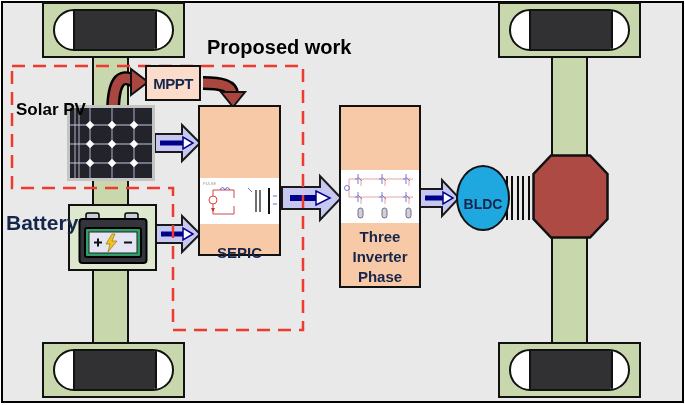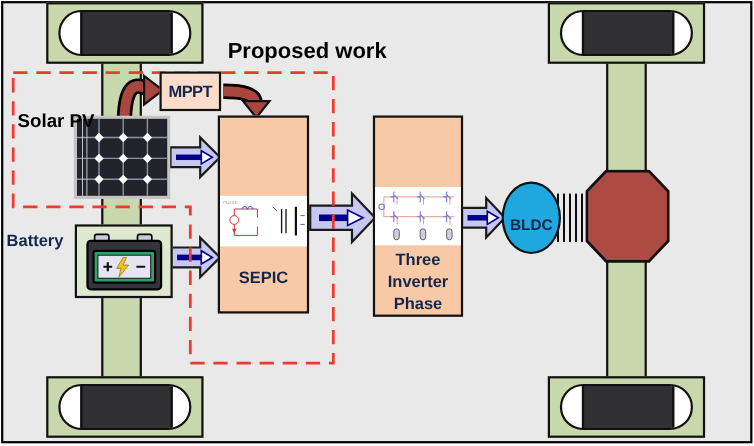--- a/index.html
+++ b/index.html
@@ -16,42 +16,42 @@
   .tire{position:absolute;left:9px;top:5px;width:121px;height:42px;background:#fff;border:2px solid #111;border-radius:21px;overflow:hidden;box-sizing:border-box;}
   .tread{position:absolute;left:15%;top:-2px;bottom:-2px;width:69%;background:var(--wheel_dark);border:2px solid #111;}
   .axle{position:absolute;top:56px;height:288px;width:37px;background:var(--chassis_green);
         border-left:2px solid #111;border-right:2px solid #111;box-sizing:border-box;}
 
   
   .block{position:absolute;background:var(--box_peach);border:2px solid #111;box-sizing:border-box;}
   .mppt{left:145px;top:65px;width:56px;height:36px;background:var(--mppt_peach);
         display:flex;align-items:center;justify-content:center;}
   .mppt span{font-weight:bold;font-size:15px;letter-spacing:-.5px;color:var(--label_navy);}
-  .sepic{left:198px;top:105px;width:83px;height:180px;}
+  .sepic{left:198px;top:105px;width:83px;height:151px;}
   .inverter{left:339px;top:105px;width:82px;height:183px;}
   .band{position:absolute;left:0;right:0;background:#fff;}
   .blocklabel{position:absolute;left:0;right:0;text-align:center;font-weight:bold;
               font-size:15px;line-height:19px;color:var(--label_navy);}
 
   .bldc{position:absolute;left:456px;top:165px;width:54px;height:66px;border-radius:50%;
         background:var(--bldc_blue);border:2.5px solid #111;box-sizing:border-box;
         display:flex;align-items:center;justify-content:center;}
   .bldc span{font-weight:bold;font-size:14px;color:var(--label_navy);margin-top:12px;}
   .coil{position:absolute;left:506px;top:176px;width:28px;height:44px;
         background:repeating-linear-gradient(to right,#0b0b0b 0 2px,transparent 2px 5.5px);}
 
   .batt-frame{position:absolute;left:68px;top:204px;width:89px;height:67px;
               background:#DDE8CE;border:2px solid #111;box-sizing:border-box;
               display:flex;align-items:center;justify-content:center;}
 
   
   .lbl{position:absolute;font-weight:bold;white-space:nowrap;}
   .lbl-proposed{left:207px;top:36px;font-size:20px;color:var(--text_black);}
   .lbl-solar{left:16px;top:76px;font-size:17px;color:var(--text_black);margin-top:24px;}
-  .lbl-battery{left:6px;top:211px;font-size:15px;color:var(--label_navy);}
+  .lbl-battery{left:6px;top:211px;font-size:21px;color:var(--label_navy);}
 
   
   .brick{fill:var(--brick_red);stroke:#111;}
   .brickline{stroke:var(--brick_red);fill:none;}
   .outline{stroke:#000;fill:none;}
   .lavarrow{fill:var(--arrow_lavender);stroke:#1a1a1a;stroke-width:2;}
   .glyph{stroke:var(--glyph_navy);fill:none;}
   .glyphtri{fill:#fff;stroke:var(--glyph_navy);stroke-width:1.5;}
   .dashpath{stroke:var(--dash_red);stroke-width:2.5;fill:none;stroke-dasharray:13 8;}
 </style>

